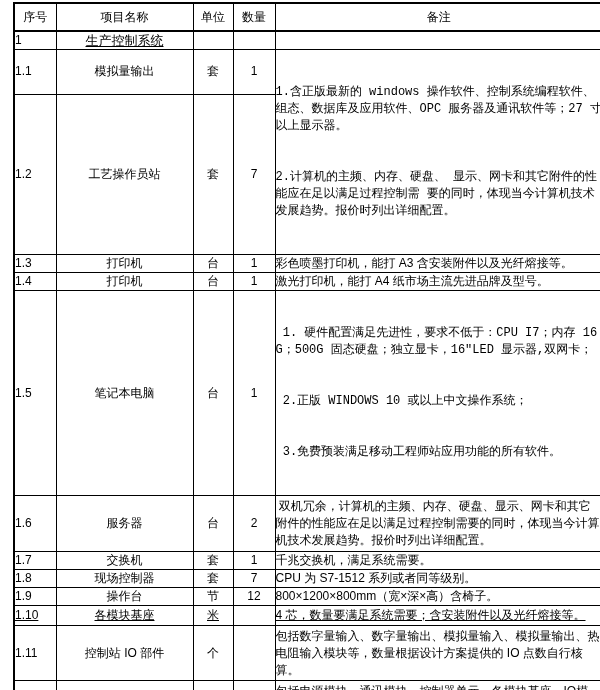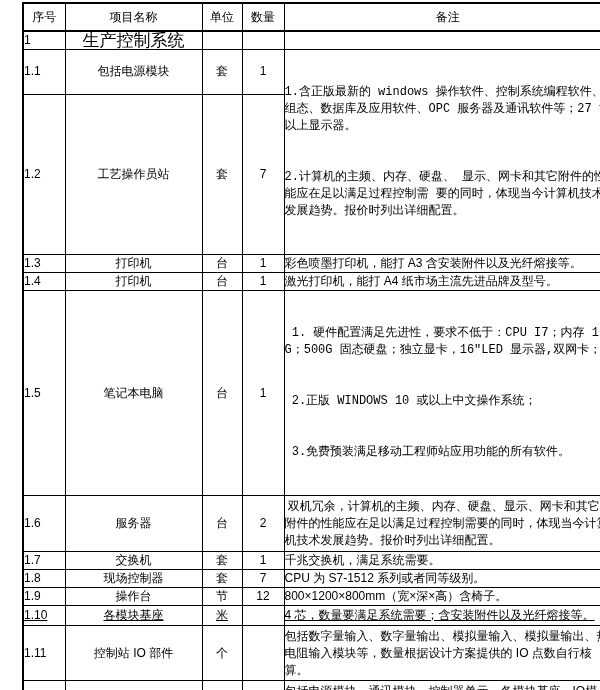--- a/index.html
+++ b/index.html
@@ -7,21 +7,21 @@
     padding: 0;
     background: #ffffff;
     font-family: "Liberation Sans", "DejaVu Sans", sans-serif;
     color: #000000;
   }
   .sheet {
     width: 600px;
     height: 690px;
     background: #ffffff;
     box-sizing: border-box;
-    padding: 2px 22px;
+    padding: 2px 13px;
   }
   table.spec {
     border-collapse: collapse;
     table-layout: fixed;
     width: 589px;
     font-size: 12px;
     line-height: 17px;
   }
   table.spec td, table.spec th {
     border: 1px solid #000000;
@@ -38,21 +38,22 @@
   td.c-qty  { text-align: center; }
   td.c-rem  {
     text-align: left;
     padding: 1px 4px;
     white-space: pre-wrap;
     word-break: break-all;
   }
   td.c-rem .p { margin: 0; font-family: Liberation Mono, monospace; }
   .section-title {
     font-weight: bold;
-    font-size: 17px;
+    text-decoration: underline;
+    font-size: 13px;
   }
   tr.h18 { height: 18px; }
   tr.h20 { height: 20px; text-decoration: underline; }
   tr.h26 { height: 26px; }
   tr.h55 { height: 55px; }
   tr.h56 { height: 56px; }
   tr.h81 { height: 81px; }
   tr.h93 { height: 93px; }
 </style>
 </head>
@@ -80,21 +81,21 @@
     <tr class="h18">
       <td class="c-no">1</td>
       <td class="c-name section-title">生产控制系统</td>
       <td class="c-unit"></td>
       <td class="c-qty"></td>
       <td class="c-rem"></td>
     </tr>
 
     <tr class="h26">
       <td class="c-no">1.1</td>
-      <td class="c-name">包括电源模块</td>
+      <td class="c-name">模拟量输出</td>
       <td class="c-unit">套</td>
       <td class="c-qty">1</td>
       <td class="c-rem" rowspan="2">
         <div class="p">1.含正版最新的 windows 操作软件、控制系统编程软件、组态、数据库及应用软件、OPC 服务器及通讯软件等；27 寸以上显示器。</div>
         <div class="p">2.计算机的主频、内存、硬盘、 显示、网卡和其它附件的性 能应在足以满足过程控制需 要的同时，体现当今计算机技术发展趋势。报价时列出详细配置。</div>
       </td>
     </tr>
 
     <tr class="h93">
       <td class="c-no">1.2</td>

